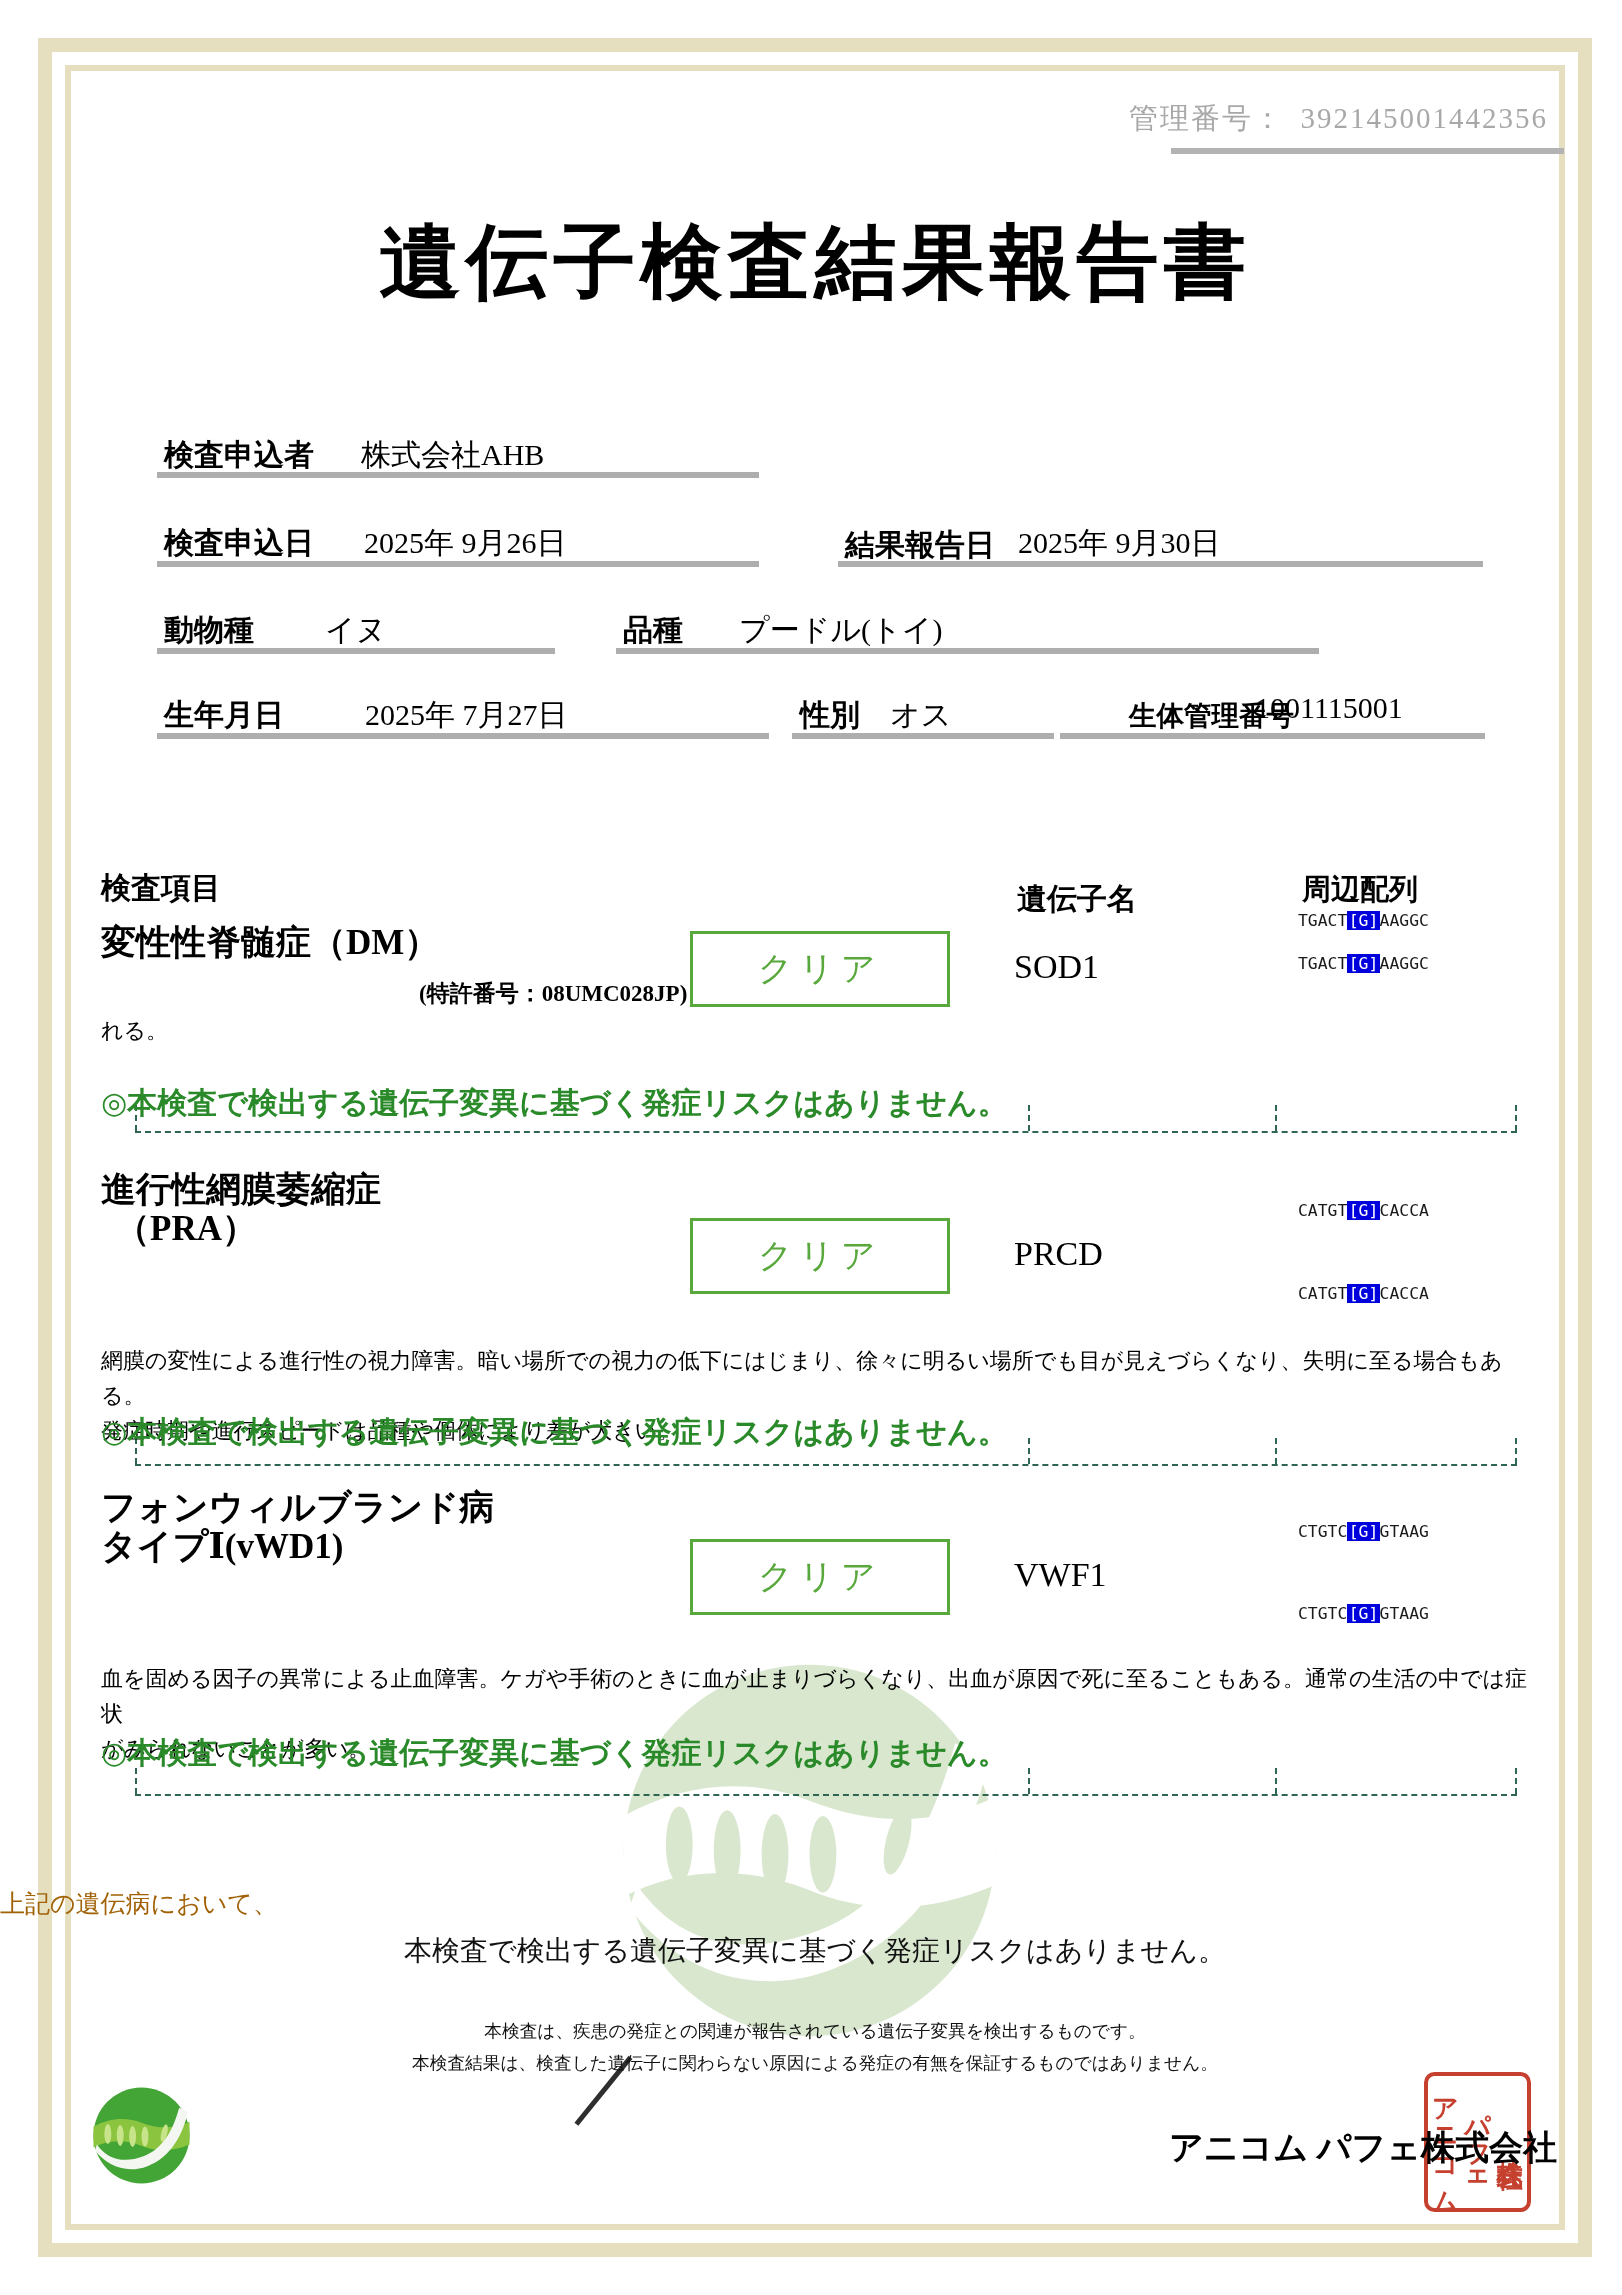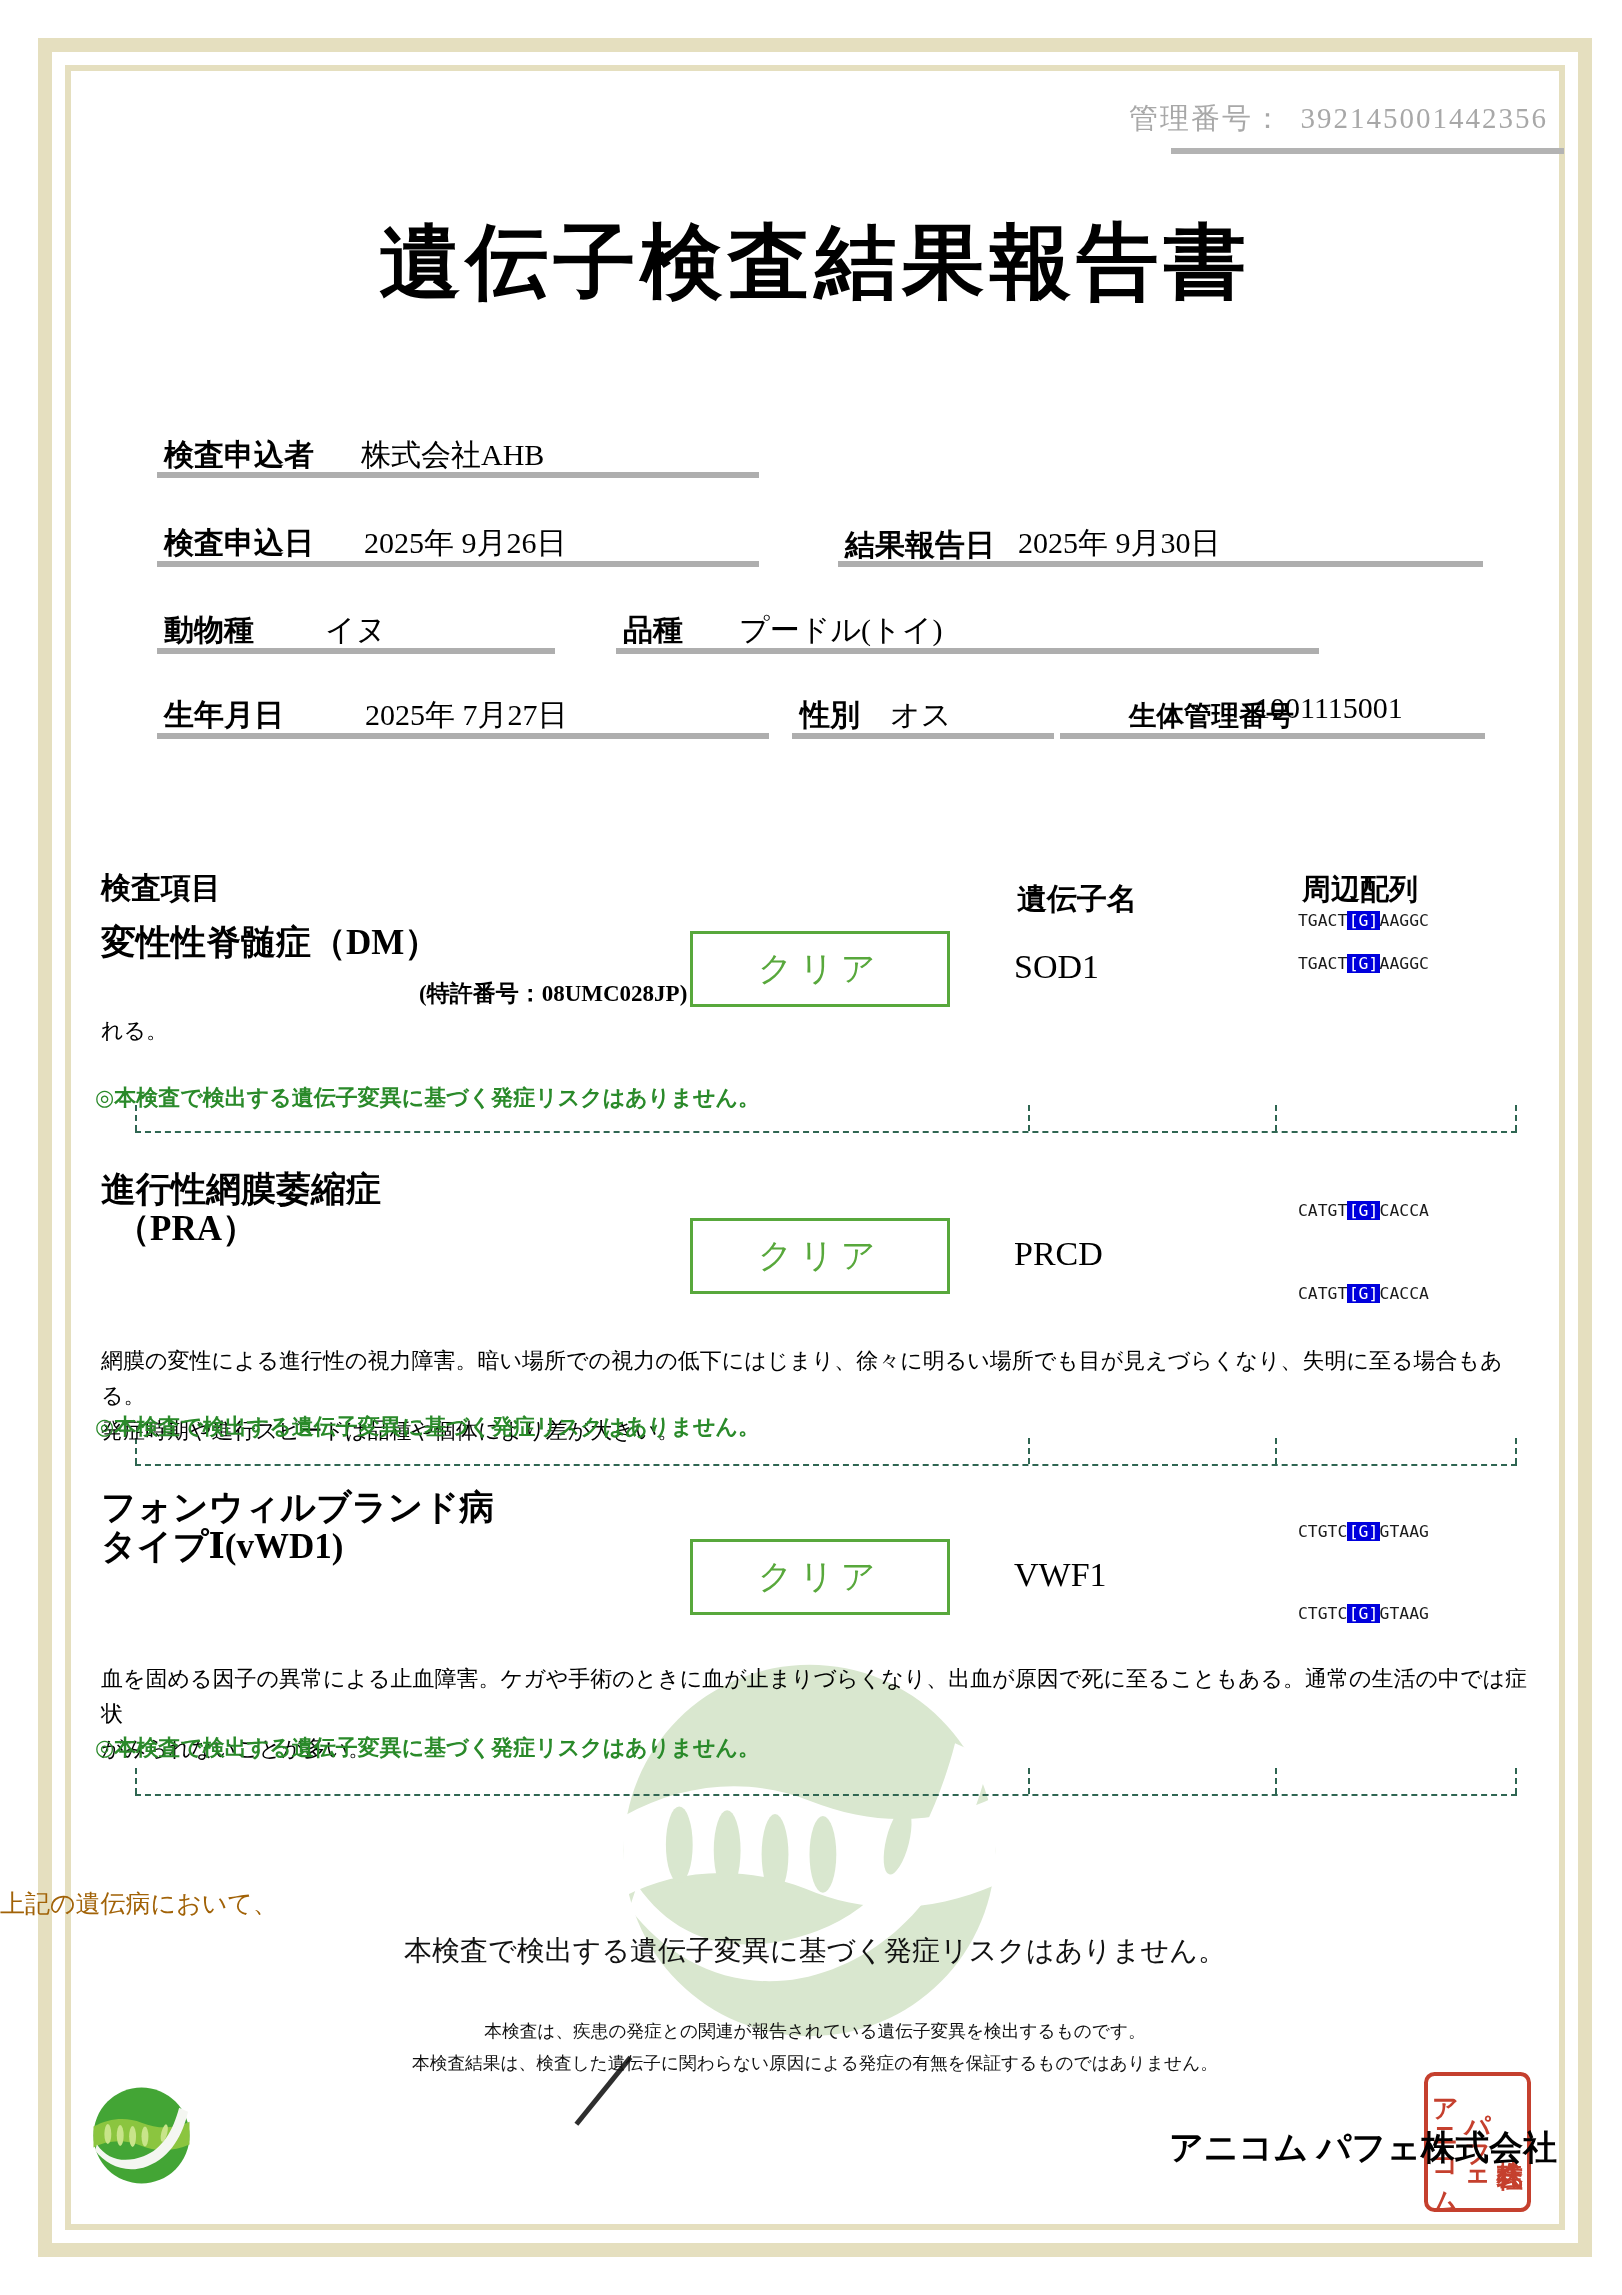--- a/index.html
+++ b/index.html
@@ -24,21 +24,21 @@
   .thead{font-size:30px;font-weight:bold;color:#000000;white-space:nowrap;}
   .iname{left:101px;font-size:35px;font-weight:bold;color:#000;white-space:nowrap;}
   .patent{font-size:23px;font-weight:bold;color:#000;white-space:nowrap;}
   .rbox{left:690px;width:260px;height:76px;border:3.3px solid #58a83c;box-sizing:border-box;
         display:flex;align-items:center;justify-content:center;}
   .rbox span{font-size:34px;color:#58a83c;letter-spacing:6.5px;}
   .gene{left:1014px;font-size:34px;color:#000;white-space:nowrap;}
   .seq{left:1298px;font-size:16.4px;color:#1a1a1a;white-space:nowrap;letter-spacing:0px;}
   .seq .var{background:#0000dd;color:#ffffff;padding:0 1.3px;}
   .desc{left:101px;width:1433px;font-size:22px;line-height:35px;color:#000;}
-  .note{left:95px;font-size:22px;font-weight:bold;color:#2a8a2a;white-space:nowrap;}
+  .note{left:101px;font-size:30px;font-weight:bold;color:#2a8a2a;white-space:nowrap;}
   .sep{left:135px;width:1382px;height:0;border-top:2.6px dashed #2f6652;}
   .tick{width:0;height:26px;border-left:2.6px dashed #2f6652;}
   
   .sum1{top:1887px;left:0;width:100%;text-align:left;font-size:25px;color:#a16207;}
   .sum2{top:1932px;left:0;width:100%;text-align:center;font-size:28px;color:#111;}
   .snote{left:0;width:100%;text-align:center;font-size:17.7px;color:#111;}
   
   .brand-dark{color:#3a3a39;}
   .brand-green{color:#50a733;}
   .logo-text{top:2115px;left:198px;font-size:50px;letter-spacing:5.2px;font-weight:400;white-space:nowrap;}

